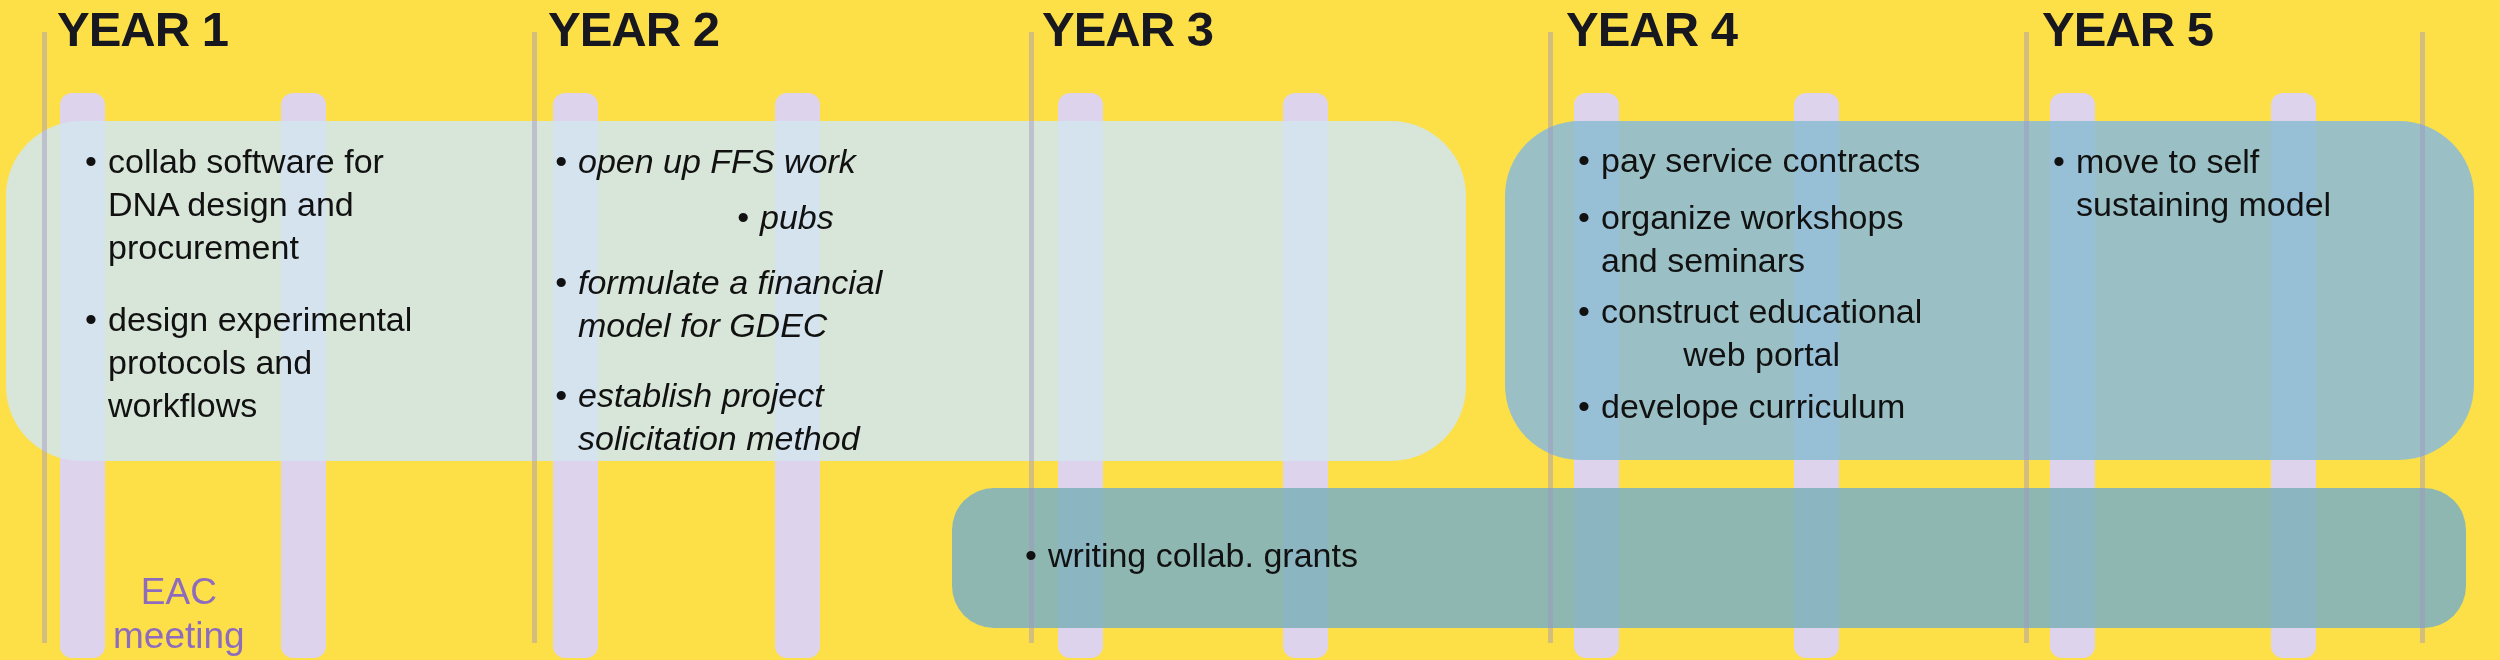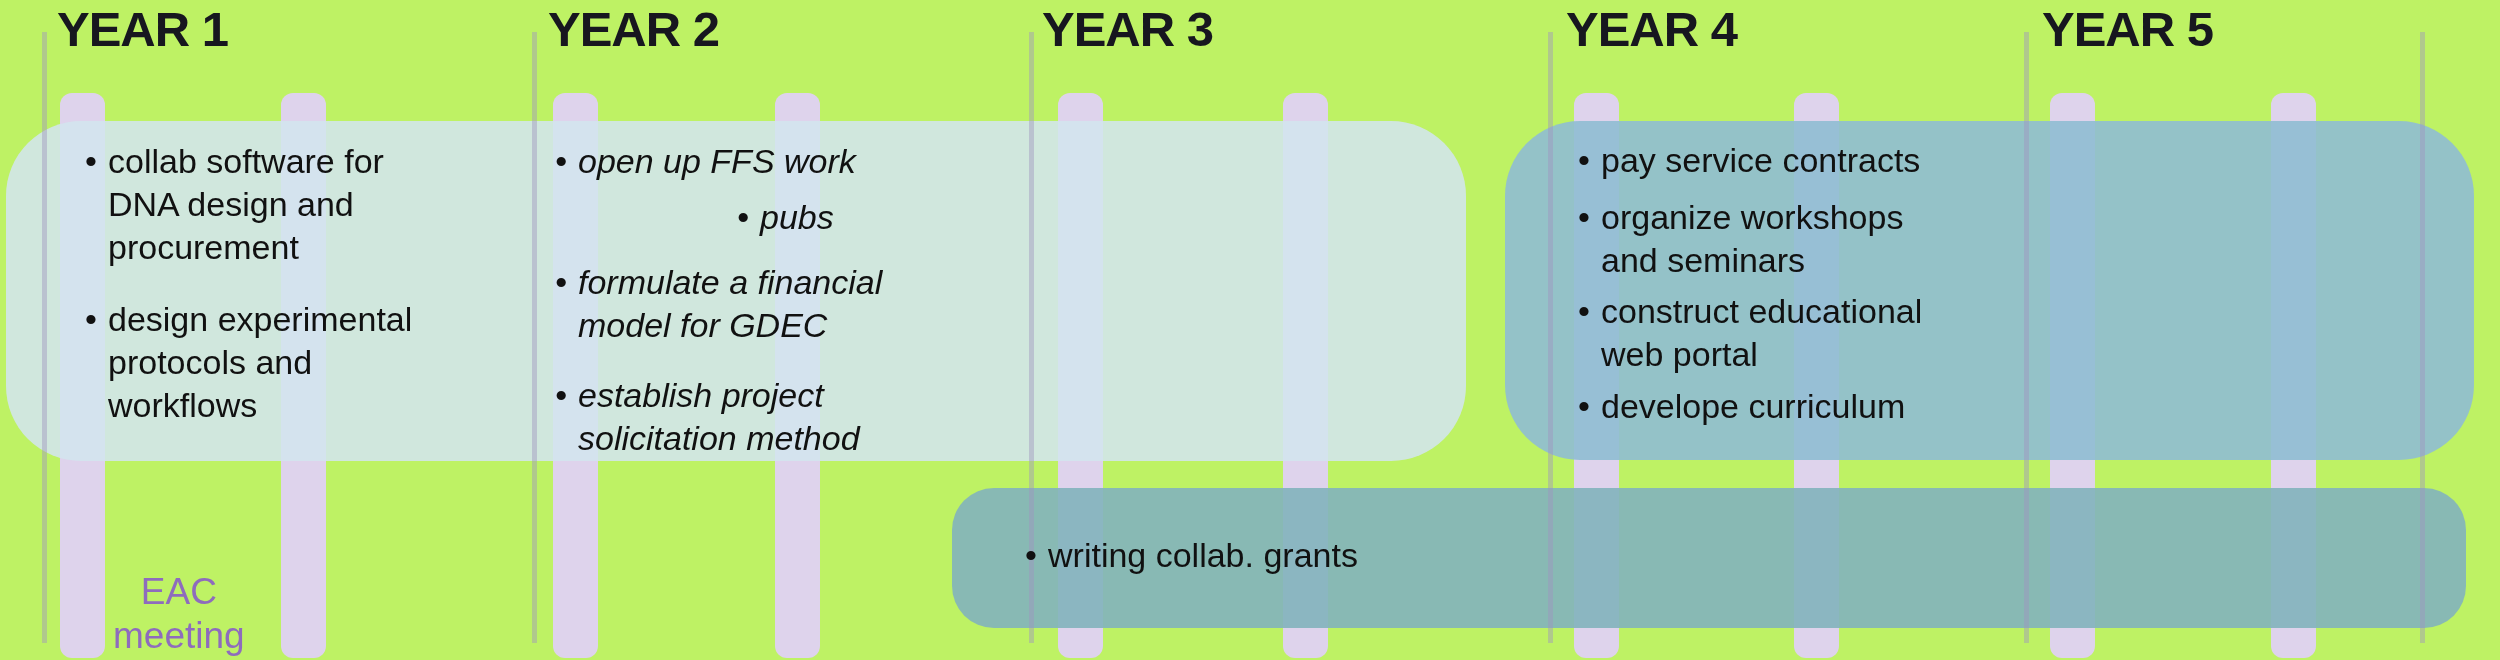--- a/index.html
+++ b/index.html
@@ -1,20 +1,20 @@
 <!DOCTYPE html>
 <html style="--light_box: rgba(211,229,238,0.88); --dark_box: rgba(143,188,211,0.9); --grants_bar: rgba(130,178,188,0.9); --marker: #ded3ec; --eac_text: #8e6cbd; --header_text: #17171f; --body_text: #111111;"><head>
 <meta charset="utf-8">
 <style>
   html,body{margin:0;padding:0;background:#ffffff;}
   #canvas{
     position:relative;
     width:2500px;height:660px;
     overflow:hidden;
-    background:#bef264;
+    background:#fde047;
     font-family:"Liberation Sans","DejaVu Sans",sans-serif;
     color:var(--body_text,#111);
   }
   
   .vline{
     position:absolute;top:32px;height:611px;width:5px;
     background:rgba(160,148,190,0.45);
     z-index:4;
   }
   
@@ -58,21 +58,21 @@
   #col-year5{left:2053px;top:140px;}
   .item{position:relative;padding-left:23px;}
   .bullet{position:absolute;left:0;top:0;}
   .bullet::before{content:"\2022";}
   #col-year1 .item{margin-bottom:29px;}
   #col-year2 .item-0{margin-bottom:13px;}
   #col-year2 .item-1{margin-left:182px;margin-bottom:22px;}
   #col-year2 .item-2{margin-bottom:27px;}
   #col-year4 .item-0{margin-bottom:14px;}
   #col-year4 .item-1{margin-bottom:8px;}
-  #col-year4 .item-2{margin-bottom:9px;}
+  #col-year4 .item-2{margin-bottom:9px;text-align:center;}
   #grants-item{
     position:absolute;left:1025px;top:534px;z-index:6;
     font-size:34px;line-height:43px;white-space:nowrap;
   }
   #eac-label{
     position:absolute;left:113px;top:570px;z-index:6;
     font-size:37px;line-height:44px;
     color:var(--eac_text,#8e6cbd);
     white-space:nowrap;
     text-align:center;
@@ -161,20 +161,27 @@
       <span class="bullet"></span>
       <div>construct educational</div>
       <div>web portal</div>
     </div>
     <div class="item item-3">
       <span class="bullet"></span>
       <div>develope curriculum</div>
     </div>
   </div>
 
+  <div class="col" id="col-year5">
+    <div class="item item-0">
+      <span class="bullet"></span>
+      <div>move to self</div>
+      <div>sustaining model</div>
+    </div>
+  </div>
 
   <div id="grants-item" class="item">
     <span class="bullet"></span>
     <span>writing collab. grants</span>
   </div>
 
   <div id="eac-label">
     <div>EAC</div>
     <div>meeting</div>
   </div>

